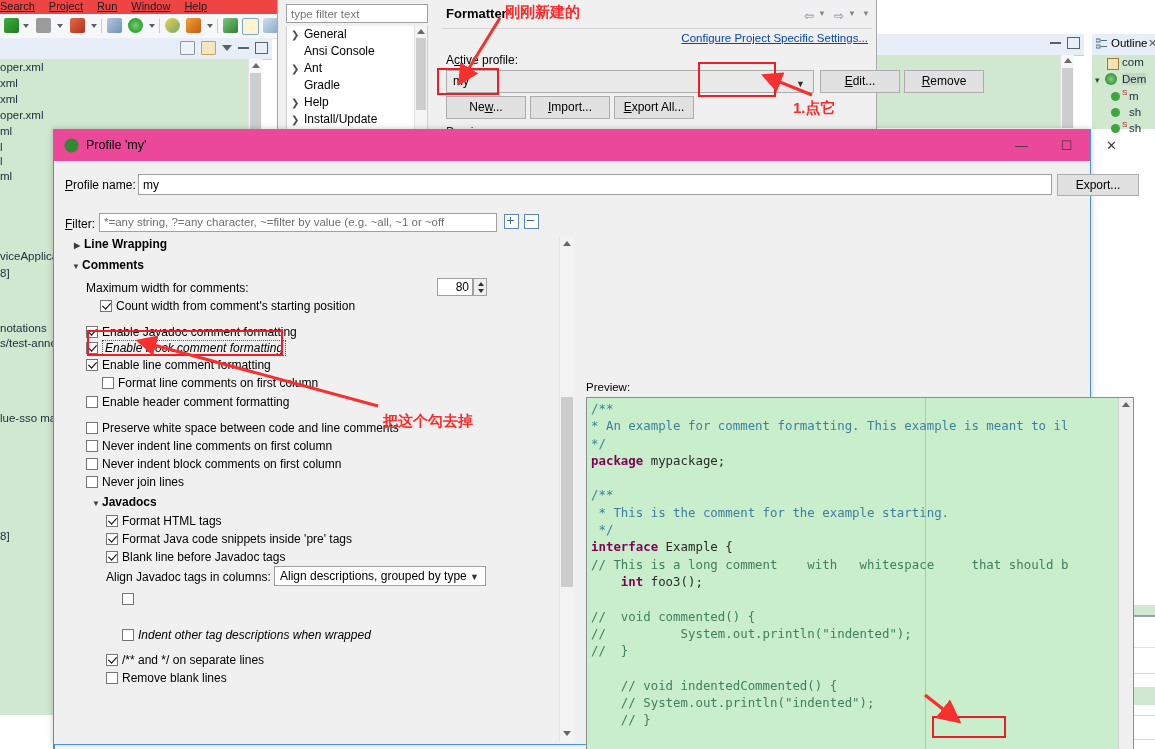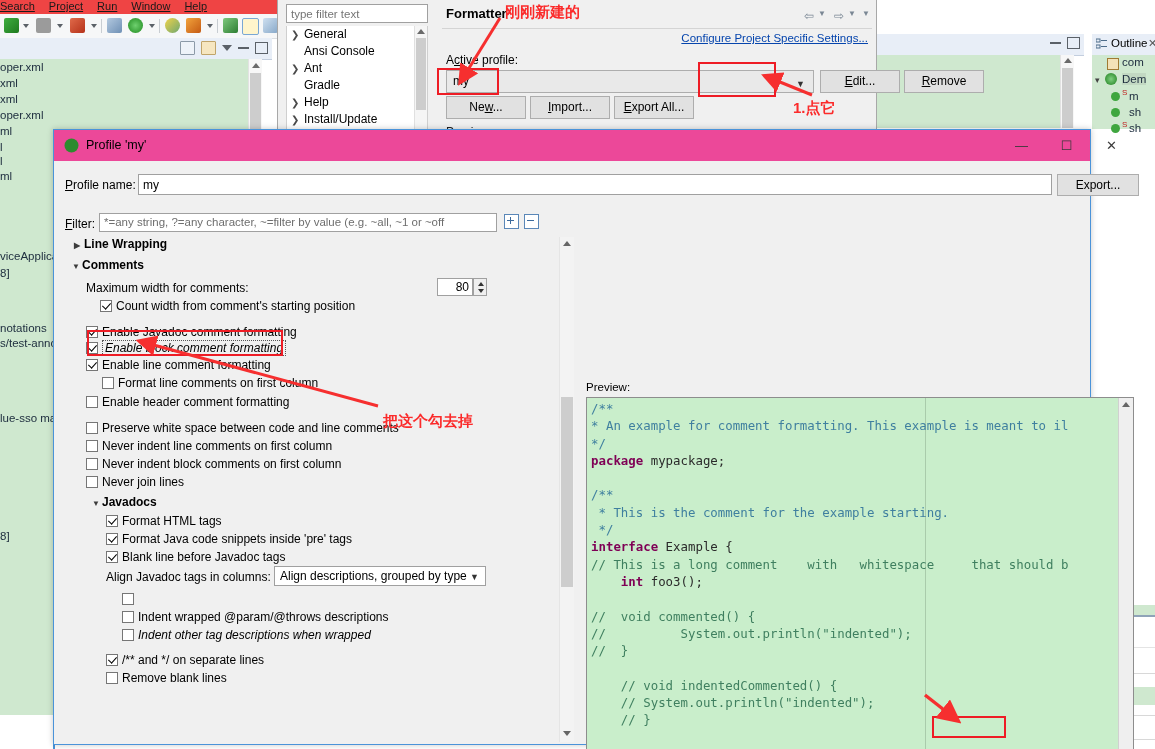--- a/index.html
+++ b/index.html
@@ -337,21 +337,20 @@
       <div class="row" style="left:44px;top:295px;"><span class="cb on"></span><span>Format Java code snippets inside 'pre' tags</span></div>
       <div class="row" style="left:44px;top:313px;"><span class="cb on"></span><span>Blank line before Javadoc tags</span></div>
 
       <div class="row" style="left:44px;top:333px;">Align Javadoc tags in columns:</div>
       <div class="ddl" style="left:212px;top:329px;width:212px;">
         <span>Align descriptions, grouped by type</span>
         <span class="cv">▼</span>
       </div>
 
       <div class="row" style="left:60px;top:355px;"><span class="cb"></span></div>
-      <div class="row" style="left:60px;top:373px;"><span class="cb"></span><span>Indent wrapped @param/@throws descriptions</span></div>
       <div class="row" style="left:60px;top:391px;font-style:italic;"><span class="cb"></span><span>Indent other tag descriptions when wrapped</span></div>
 
       <div class="row" style="left:44px;top:416px;"><span class="cb on"></span><span>/** and */ on separate lines</span></div>
       <div class="row" style="left:44px;top:434px;"><span class="cb"></span><span>Remove blank lines</span></div>
     </div>
 
     <div id="set-scroll">
       <div style="position:absolute;left:3px;top:4px;width:0;height:0;border-left:4px solid transparent;border-right:4px solid transparent;border-bottom:5px solid #666;"></div>
       <div style="position:absolute;left:1px;top:160px;width:12px;height:190px;background:#cdcdcd;"></div>
       <div style="position:absolute;left:3px;top:494px;width:0;height:0;border-left:4px solid transparent;border-right:4px solid transparent;border-top:5px solid #666;"></div>

